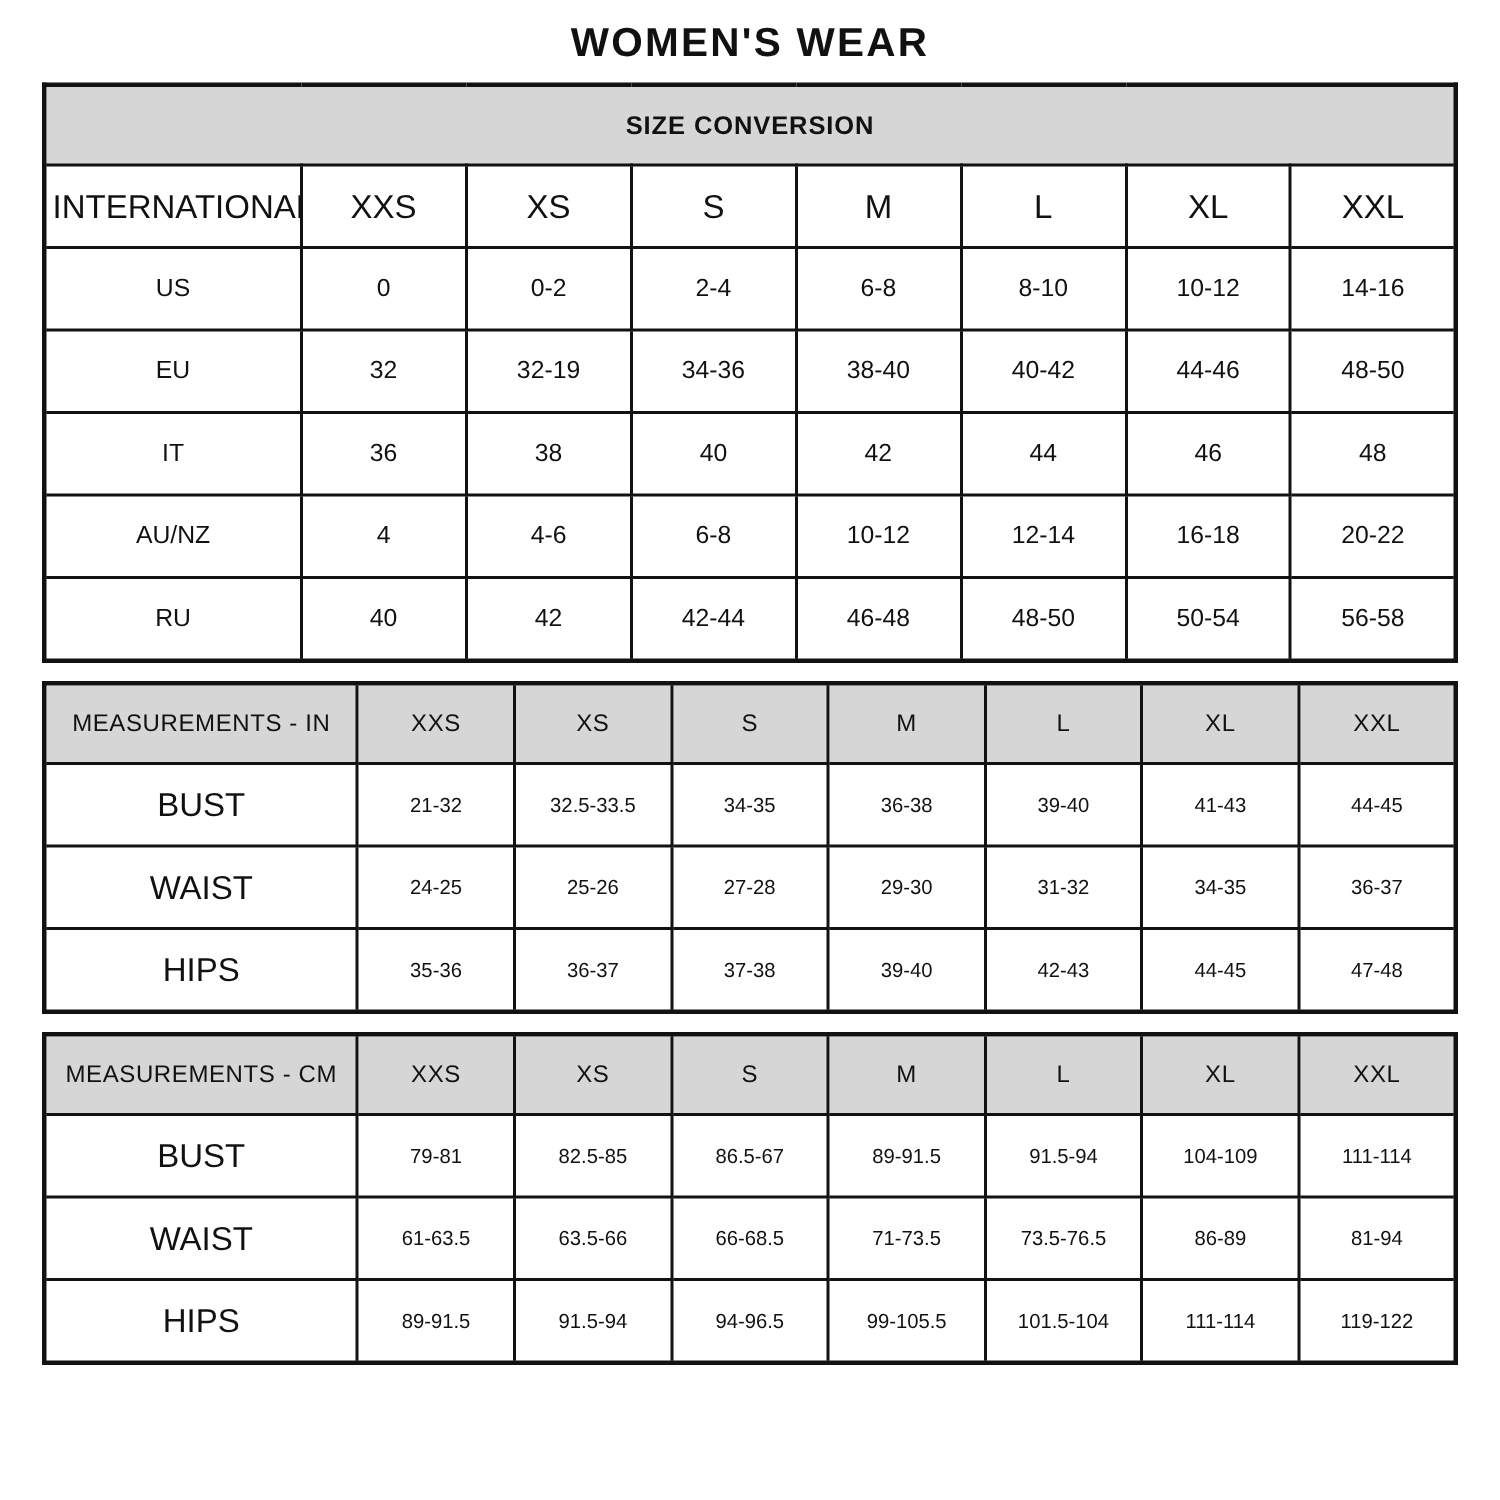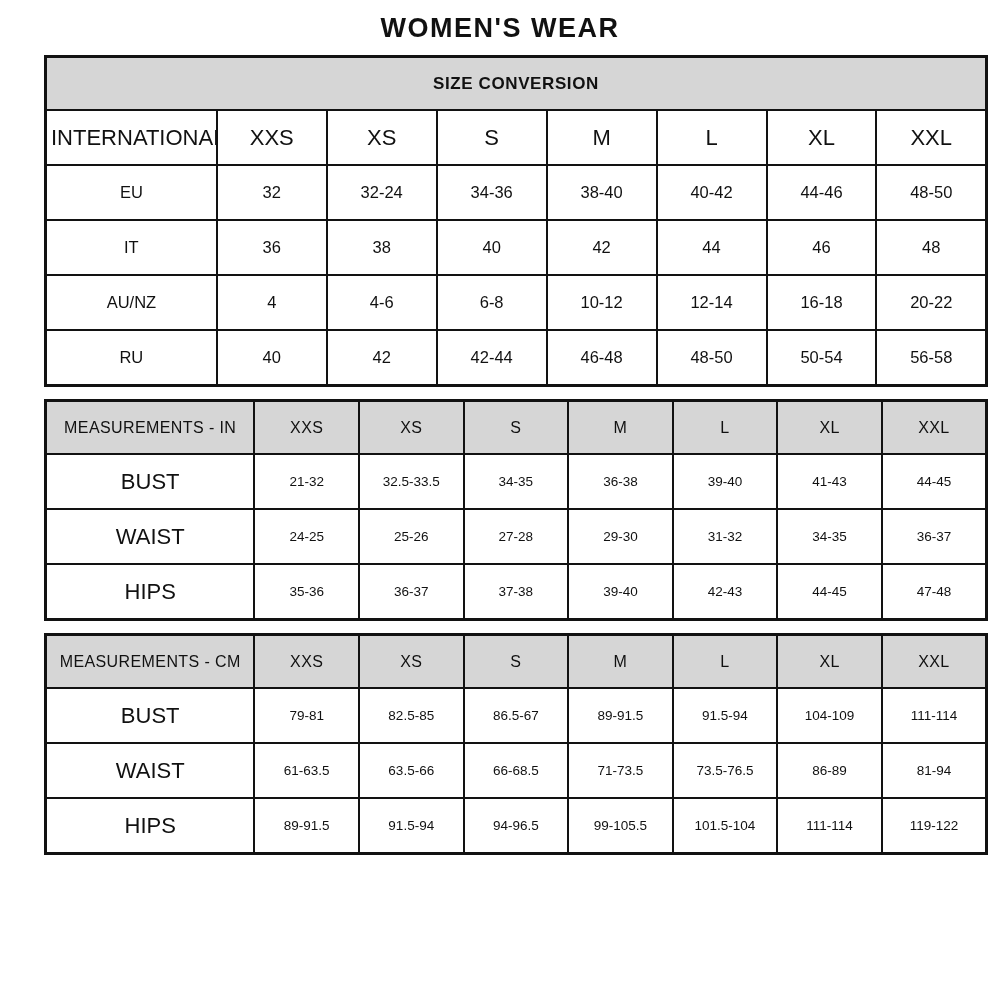--- a/index.html
+++ b/index.html
@@ -8,21 +8,21 @@
     background: #ffffff;
     width: 1000px;
     height: 1000px;
     font-family: "Liberation Sans", "DejaVu Sans", sans-serif;
     color: #111111;
   }
   .page {
     width: 1000px;
     height: 1000px;
     box-sizing: border-box;
-    padding: 0 44px;
+    padding: 0 28px;
   }
   h1.page-title {
     margin: 0;
     padding: 13px 0 11px 0;
     text-align: center;
     font-size: 27px;
     font-weight: 700;
     letter-spacing: 1.5px;
     color: #111111;
   }
@@ -106,23 +106,33 @@
           <th class="row-label">INTERNATIONAL</th>
           <th>XXS</th>
           <th>XS</th>
           <th>S</th>
           <th>M</th>
           <th>L</th>
           <th>XL</th>
           <th>XXL</th>
         </tr>
         <tr>
+          <td class="row-label">US</td>
+          <td>0</td>
+          <td>0-2</td>
+          <td>2-4</td>
+          <td>6-8</td>
+          <td>8-10</td>
+          <td>10-12</td>
+          <td>14-16</td>
+        </tr>
+        <tr>
           <td class="row-label">EU</td>
           <td>32</td>
-          <td>32-24</td>
+          <td>32-19</td>
           <td>34-36</td>
           <td>38-40</td>
           <td>40-42</td>
           <td>44-46</td>
           <td>48-50</td>
         </tr>
         <tr>
           <td class="row-label">IT</td>
           <td>36</td>
           <td>38</td>

